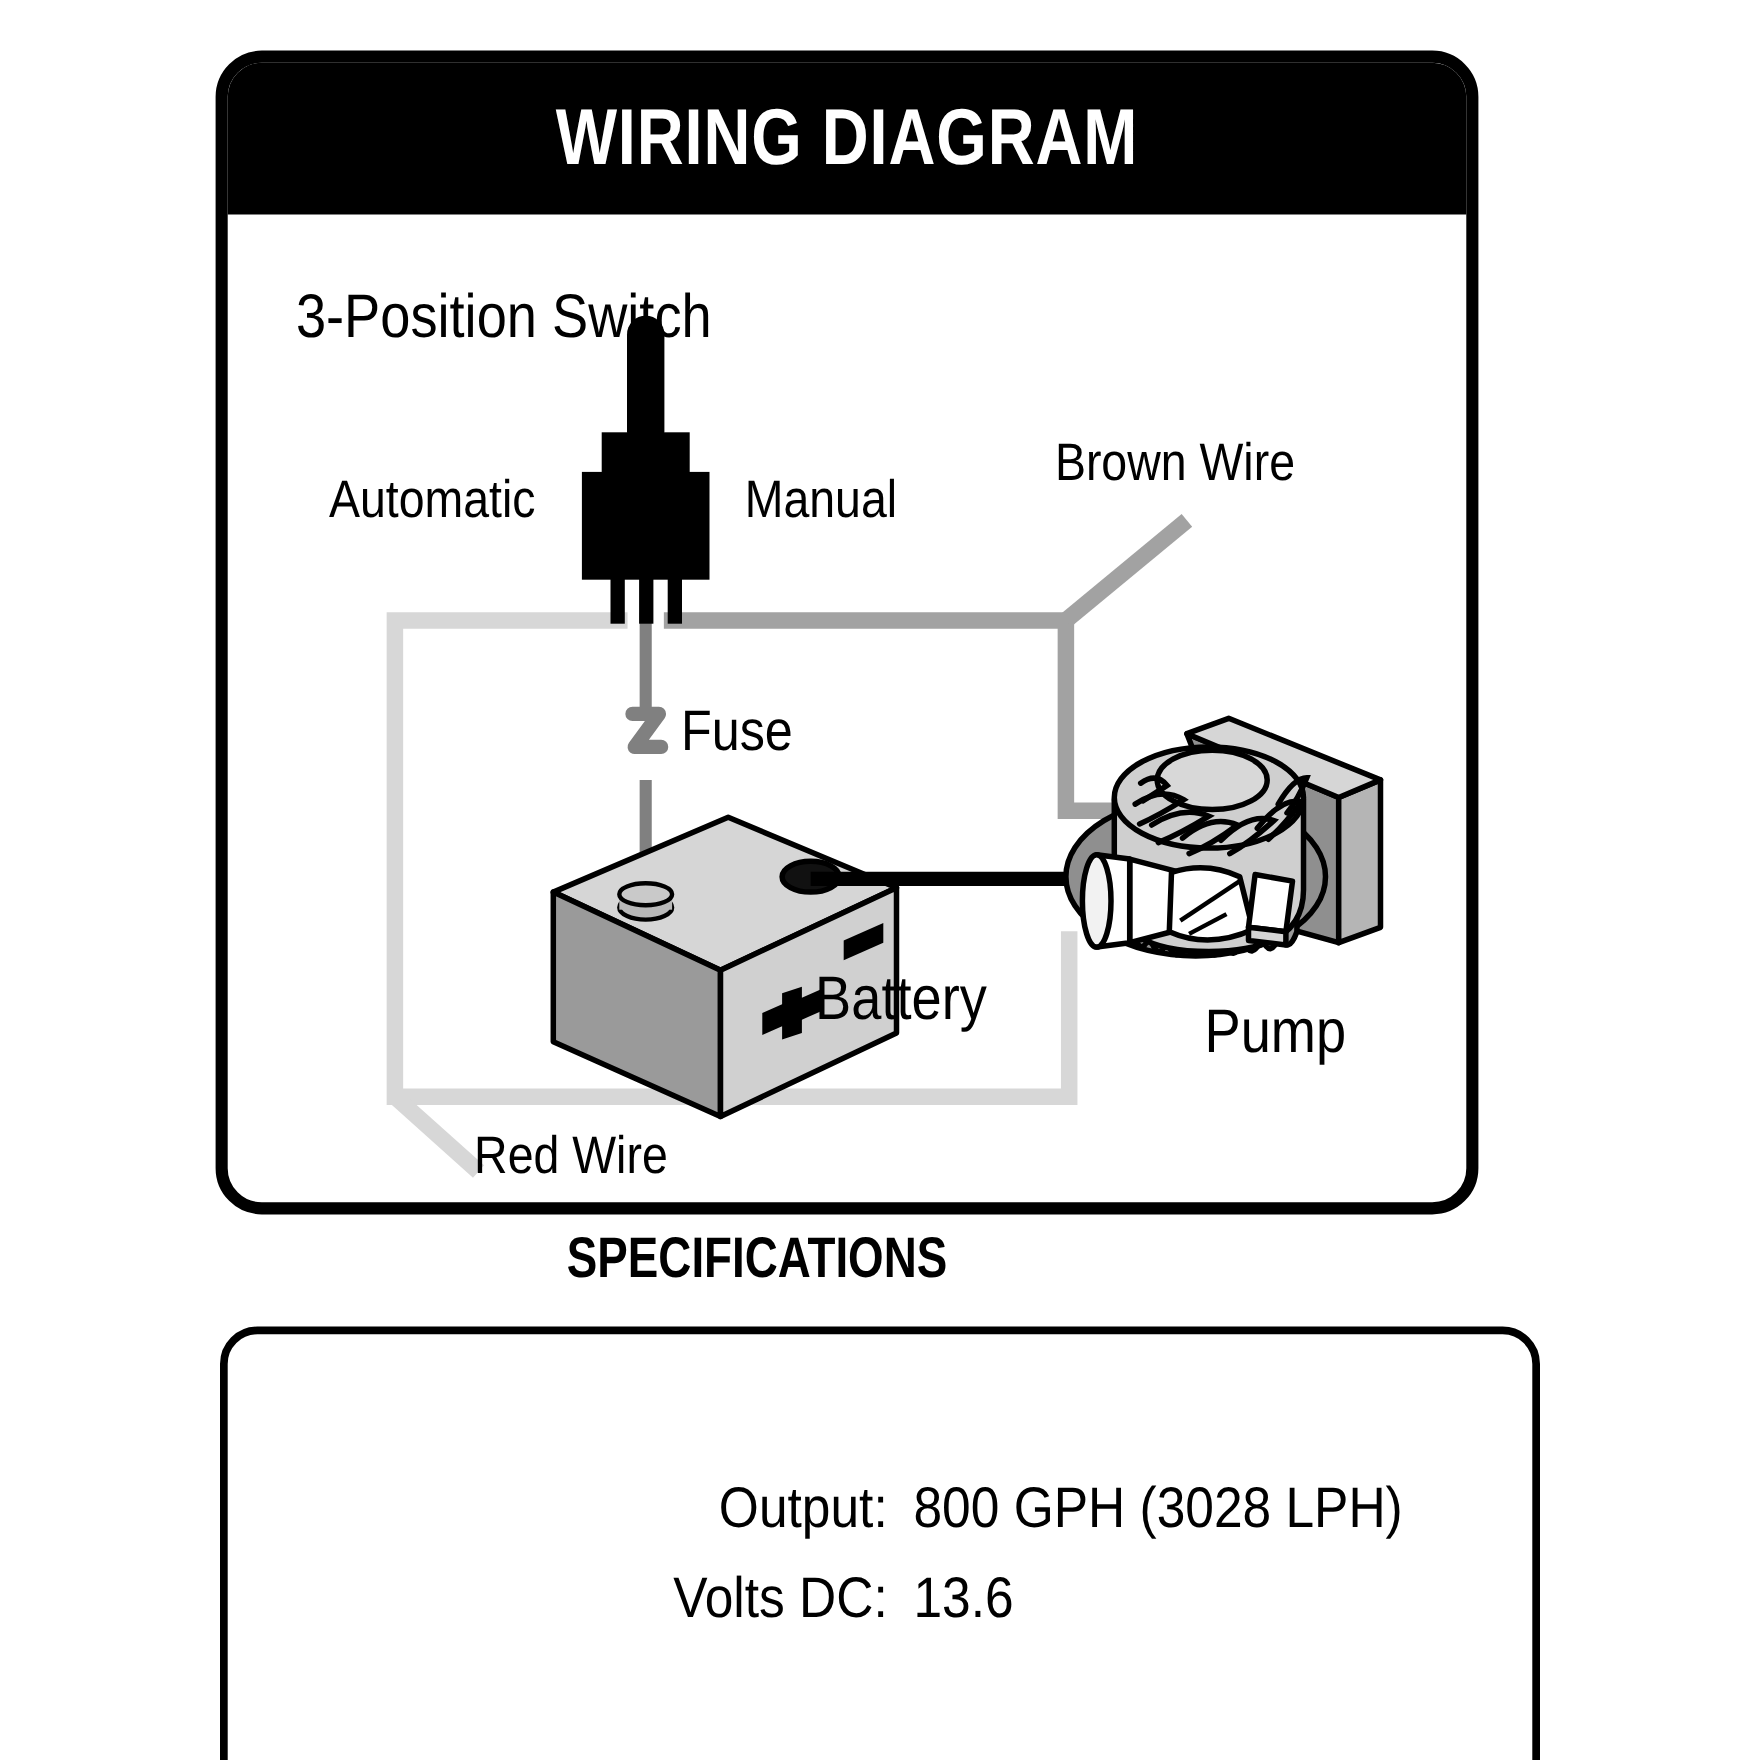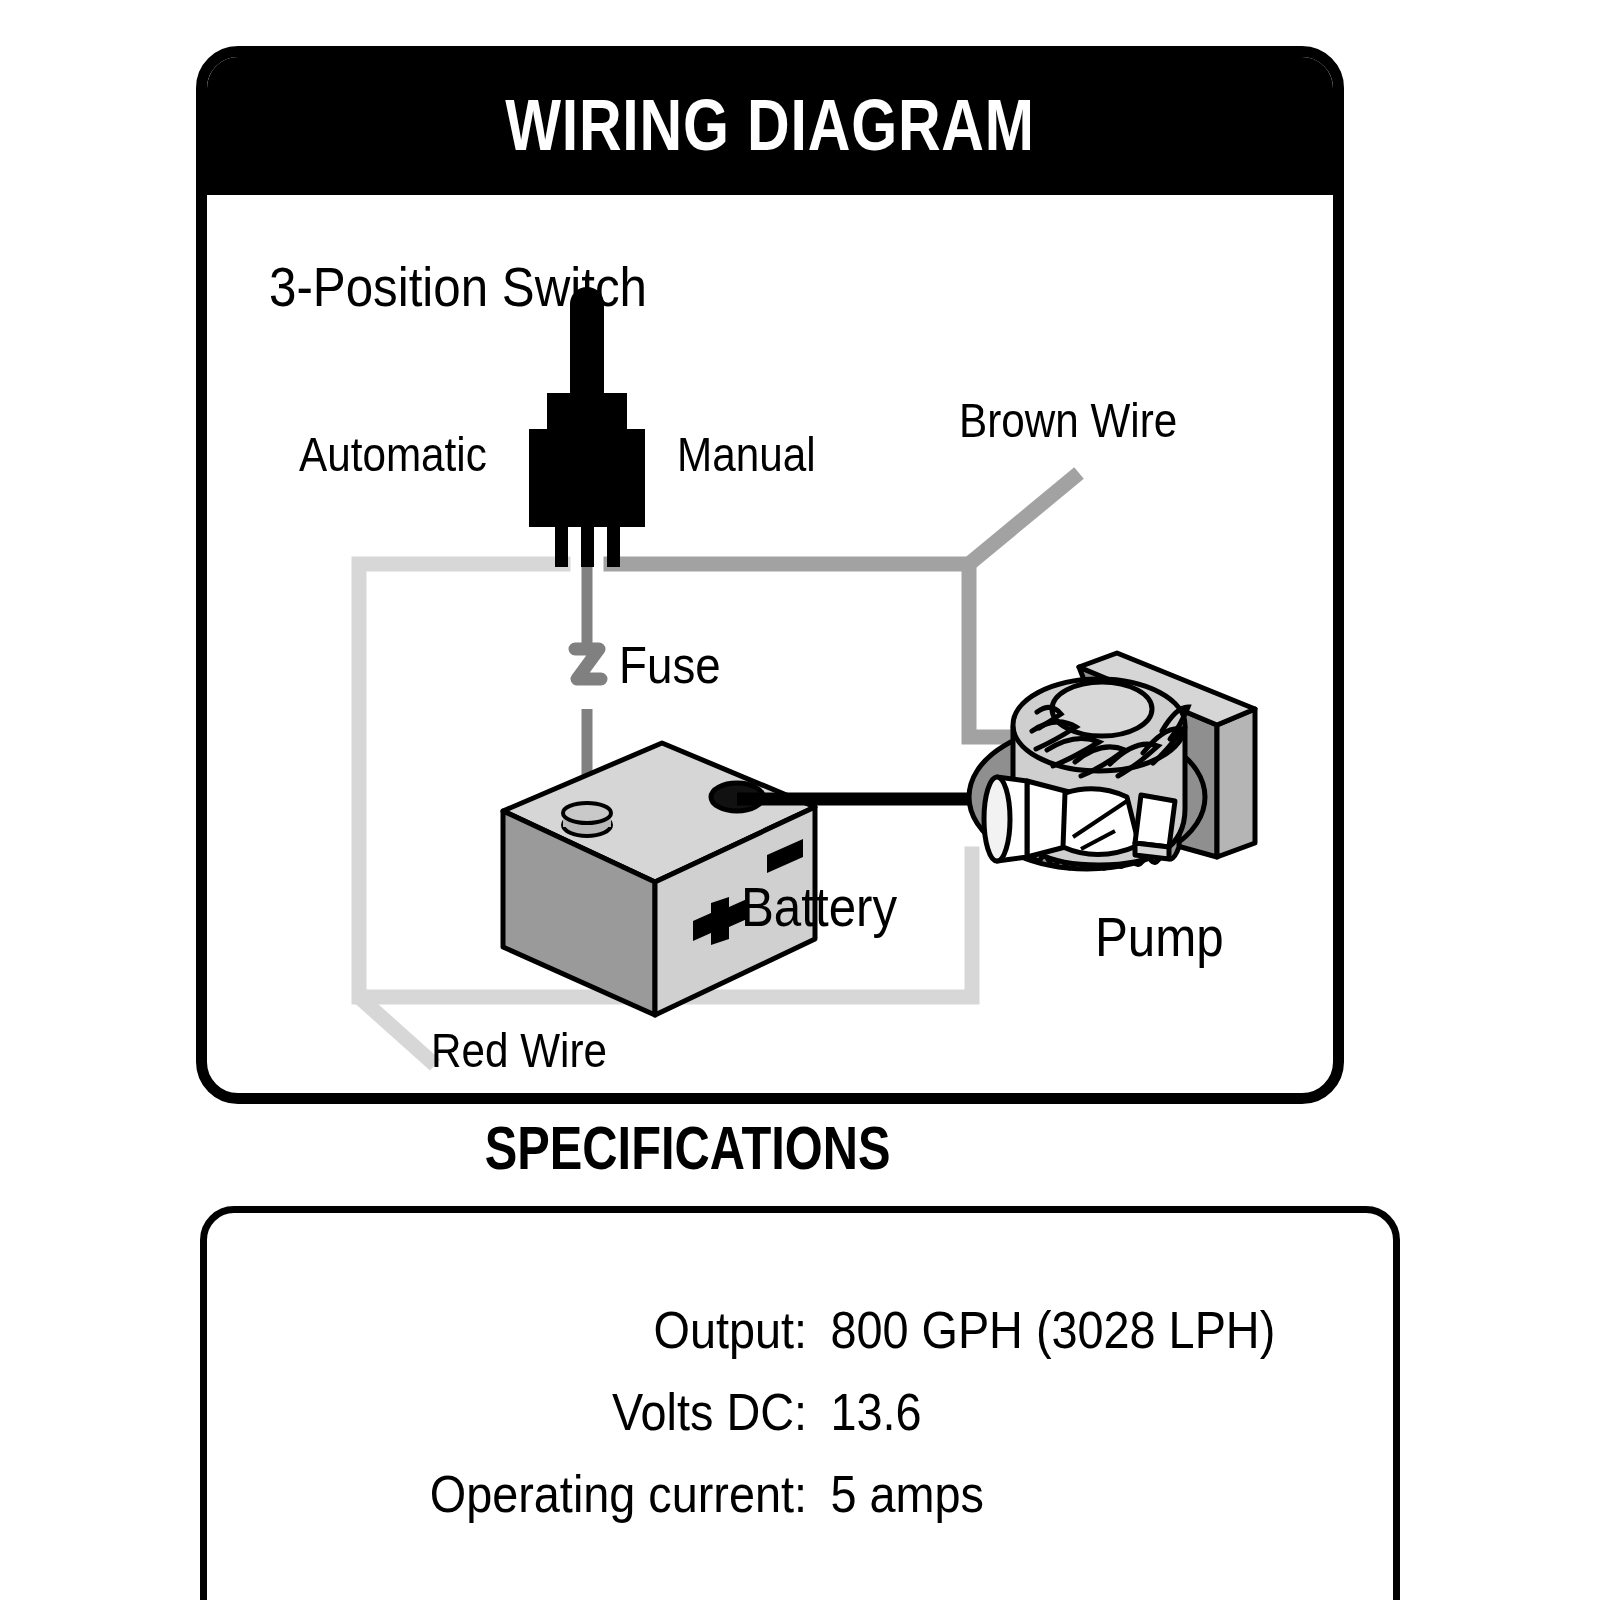--- a/index.html
+++ b/index.html
@@ -94,21 +94,21 @@
   .lbl-pump         { left: 888px; top: 712px; font-size: 56px; }
   .lbl-red          { left: 224px; top: 830px; font-size: 48px; }
 
   
   .spec-title {
     position: absolute;
     left: 0;
     top: 1108px;
     width: 1376px;
     text-align: center;
-    font-size: 61px;
+    font-size: 52px;
     font-weight: bold;
     color: #000000;
     line-height: 1;
   }
   .spec-title span {
     display: inline-block;
     transform: scaleX(0.80);
     transform-origin: center center;
   }
 
@@ -293,19 +293,15 @@
 
   <div class="spec-panel">
     <div class="spec-row">
       <div class="spec-key">Output:</div>
       <div class="spec-val">800 GPH (3028 LPH)</div>
     </div>
     <div class="spec-row">
       <div class="spec-key">Volts DC:</div>
       <div class="spec-val">13.6</div>
     </div>
-    <div class="spec-row">
-      <div class="spec-key">Operating current:</div>
-      <div class="spec-val">5 amps</div>
-    </div>
   </div>
 
 </div>
 
 </body></html>

